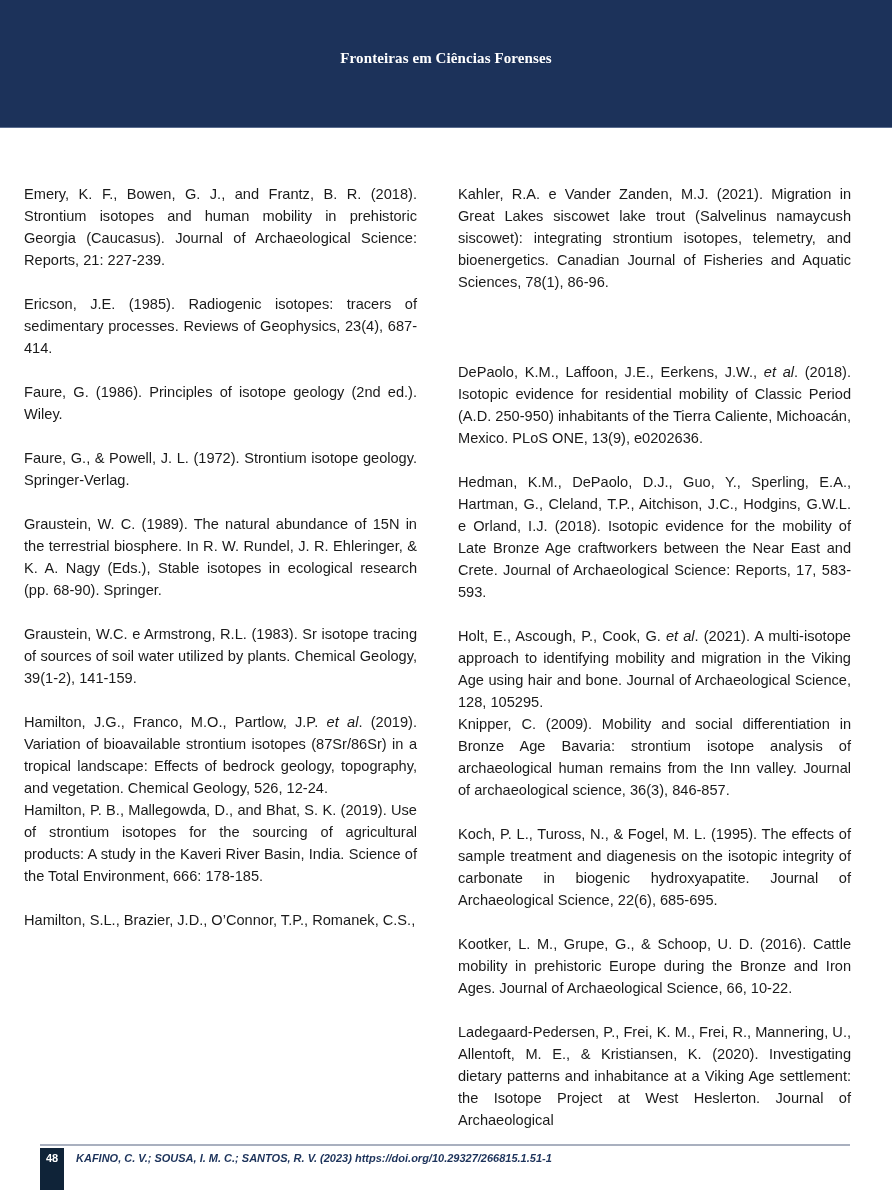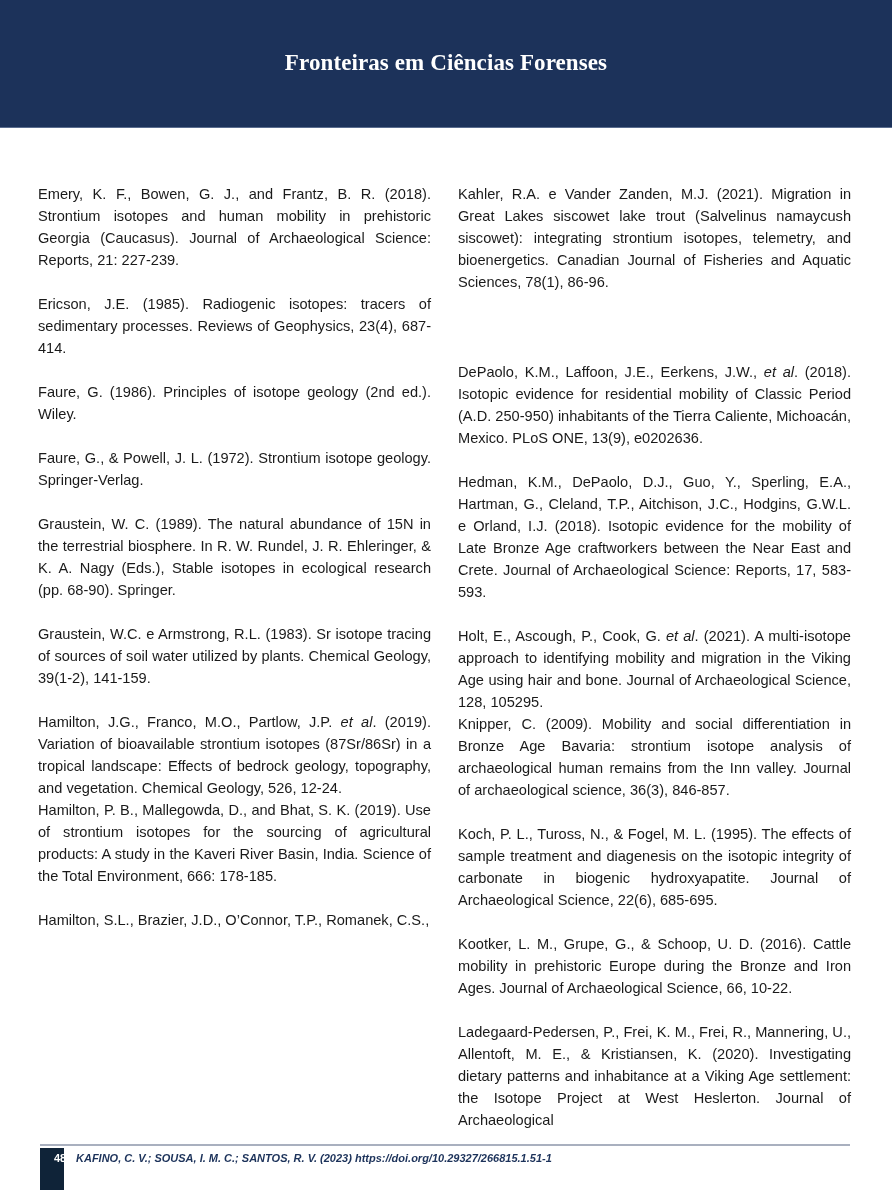--- a/index.html
+++ b/index.html
@@ -2,31 +2,31 @@
 <html><head>
 <meta charset="utf-8">
 <style>
   html, body { margin: 0; padding: 0; background: #ffffff; }
   body { width: 892px; height: 1190px; position: relative; overflow: hidden;
          font-family: "Liberation Sans", "DejaVu Sans", sans-serif; color: #1a1a1a; }
   .header { position: absolute; left: 0; top: 0; width: 892px; height: 127px;
             background: #1c325a; border-bottom: 1px solid #5a6d8f; }
   .header-title { position: absolute; left: 0; right: 0; top: 50px; text-align: center;
                   font-family: "Liberation Serif", "DejaVu Serif", serif; font-weight: bold;
-                  font-size: 23px; color: #ffffff; letter-spacing: 0.1px; }
+                  font-size: 15px; color: #ffffff; letter-spacing: 0.1px; }
   .col { position: absolute; top: 183px; width: 393px; font-size: 14.6px; line-height: 22px; }
-  .col-left { left: 38px; }
+  .col-left { left: 24px; }
   .col-right { left: 458px; }
   .ref { margin: 0 0 22px 0; text-align: justify; hyphens: none; }
   .ref.tight { margin-bottom: 0; }
   .ref em { font-style: italic; }
   .footer-rule { position: absolute; left: 40px; top: 1144px; width: 810px; height: 2px; background: #a9b0bf; }
   .page-box { position: absolute; left: 40px; top: 1148px; width: 24px; height: 42px; background: #0f2338; }
   .page-num { position: absolute; left: 0; top: 4px; width: 24px; text-align: center;
-              color: #ffffff; font-size: 11px; font-weight: bold; padding-left: 8px; }
+              color: #ffffff; font-size: 11px; font-weight: bold; }
   .footer-cite { position: absolute; left: 76px; top: 1152px; font-size: 11px;
                  color: #1c325a; font-weight: bold; font-style: italic; }
 </style>
 </head>
 <body>
 
 <div class="header">
   <div class="header-title">Fronteiras em Ciências Forenses</div>
 </div>
 

